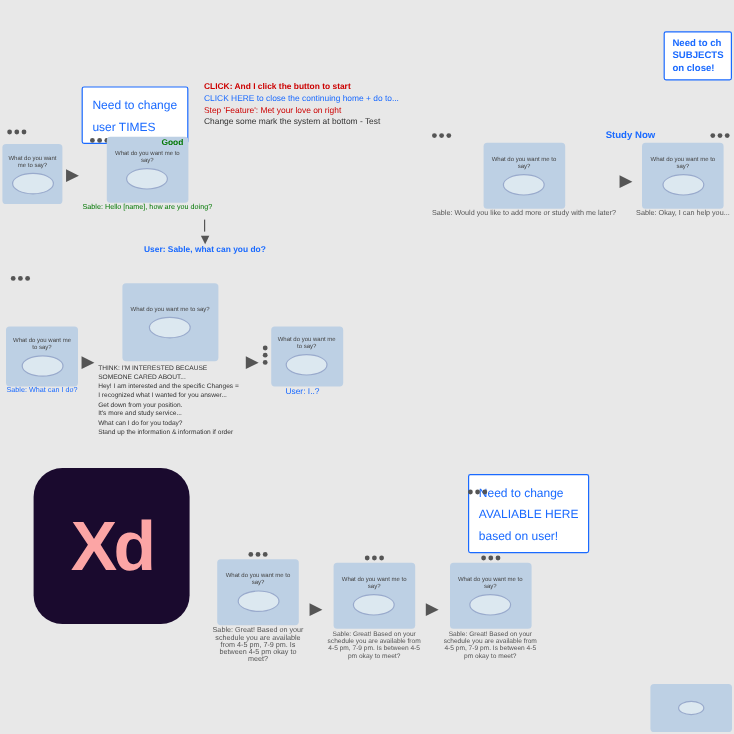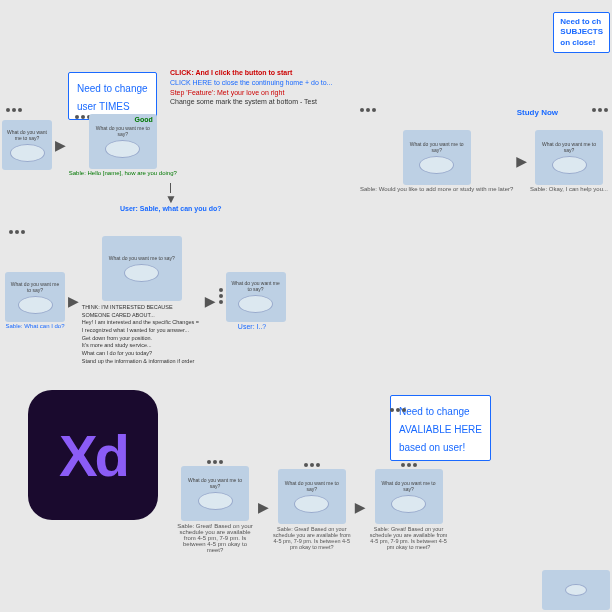--- a/index.html
+++ b/index.html
@@ -27,32 +27,32 @@
       top: 390px;
       width: 130px;
       height: 130px;
       background: #1a0a2e;
       border-radius: 24px;
       display: flex;
       align-items: center;
       justify-content: center;
     }
     .xd-logo-text {
-      color: #8b5cf6;
+      color: #fca5a5;
       font-size: 58px;
       font-weight: bold;
       font-family: Arial, sans-serif;
       letter-spacing: -3px;
     }
 
     
     .top-right-note {
       position: absolute;
       right: 2px;
-      top: 12px;
+      top: 26px;
       text-align: right;
       padding-left: 32px;
     }
     .top-right-note span {
       color: #1a6aff;
       font-size: 9px;
       font-weight: bold;
       line-height: 1.3;
     }
 
@@ -238,21 +238,21 @@
   </div>
 
   <div style="position:absolute; top:183px; left:165px; display:flex; flex-direction:column; align-items:center;">
     <div style="width:1px; height:10px; background:#555;"></div>
     <div style="font-size:12px; color:#555; line-height:1;">▼</div>
   </div>
 
   <div style="position:absolute; top:205px; left:120px; font-size:7px; color:#1a6aff; font-weight:bold;">User: Sable, what can you do?</div>
 
   <div style="position:absolute; top:108px; left:360px;">
-    <div style="display:flex; align-items:flex-start; gap:4px; margin-bottom:13px;">
+    <div style="display:flex; align-items:flex-end; gap:16px; margin-bottom:2px;">
       <div class="dots-row">
         <div class="d"></div>
           <div class="d"></div>
           <div class="d"></div>
       </div>
       <div style="flex:1;"></div>
       <span style="font-size:8px; color:#1a6aff; font-weight:bold;">Study Now</span>
       <div style="margin-left:30px;" class="dots-row">
         <div class="d"></div>
           <div class="d"></div>

